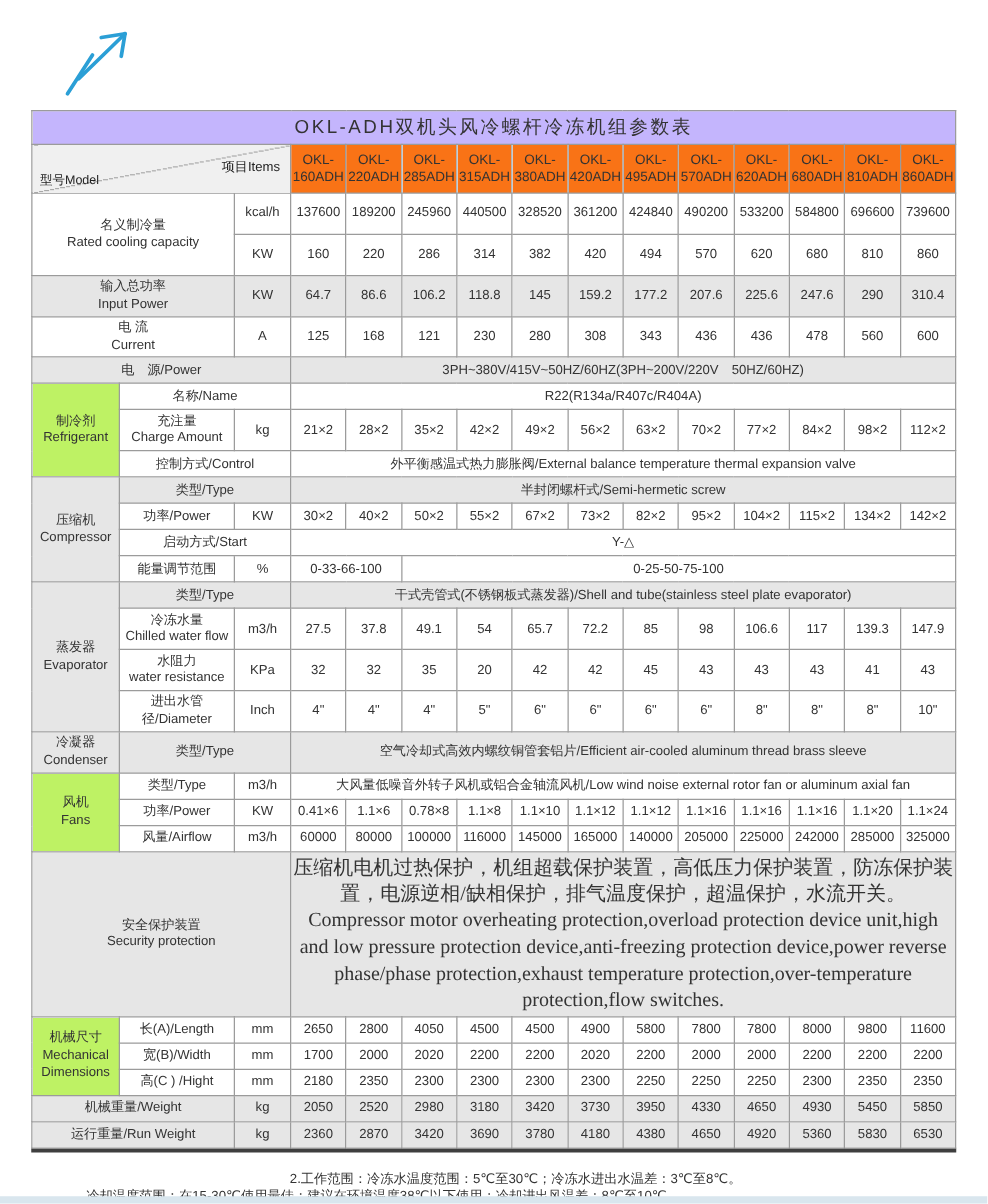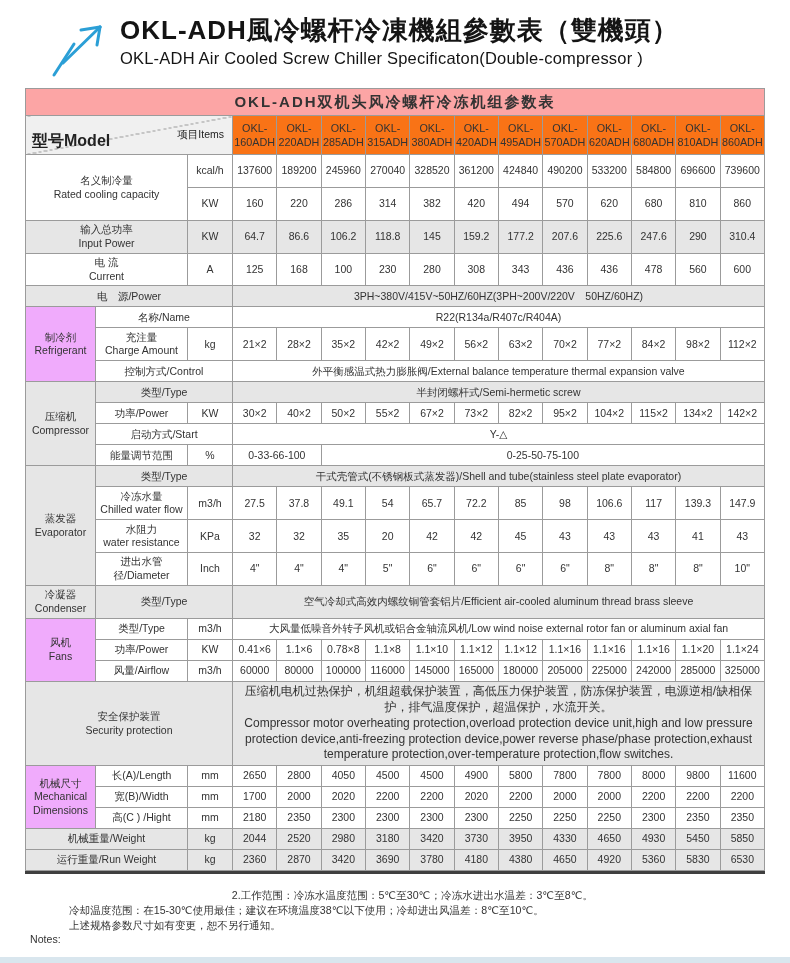--- a/index.html
+++ b/index.html
@@ -14,37 +14,37 @@
   .title-zh{font-size:26px;font-weight:bold;color:#141414;letter-spacing:1px;line-height:1.15;}
   .title-en{font-size:16.5px;color:#141414;margin-top:3px;letter-spacing:0.2px;}
   
   .tablewrap{margin:10px 25px 0 25px;}
   table.spec{border-collapse:collapse;table-layout:fixed;width:740px;font-size:10.5px;}
   table.spec td{
     border:1px solid #9b9b9b;text-align:center;vertical-align:middle;
     padding:2px 1px;line-height:1.32;color:#333;white-space:pre-line;overflow:hidden;
   }
   td.ttl{
-    background:#fca5a5;color:#ffffff;font-size:15px;font-weight:bold;
+    background:#c4b5fd;color:#ffffff;font-size:15px;font-weight:normal;
     letter-spacing:2px;height:22px;border-color:#1d8fc0;margin-left:24px;
   }
   td.mh{background:#f97316;font-size:10.8px;line-height:1.2;height:34px;color:#222;}
   td.corner{
     background:
       linear-gradient(to bottom right,rgba(0,0,0,0) 49.6%,#9b9b9b 49.6%,#9b9b9b 50.4%,rgba(0,0,0,0) 50.4%),
       #f0f0f0;
     position:relative;
   }
-  td.corner .cm{position:absolute;left:6px;bottom:3px;font-size:16px;color:#222;font-weight:bold;}
+  td.corner .cm{position:absolute;left:6px;bottom:3px;font-size:10px;color:#222;}
   td.corner .ci{position:absolute;right:8px;top:50%;transform:translateY(-50%);font-size:10.5px;color:#222;}
-  td.cat{background:#f0abfc;color:#222;}
+  td.cat{background:#bef264;color:#222;}
   td.lbl{color:#222;}
   td.unit{color:#222;}
   td.val{color:#333;}
-  td.sec{text-align:left;padding:4px 7px;line-height:1.45;font-size:12px;}
+  td.sec{text-align:left;padding:4px 7px;line-height:1.45;font-size:16px;font-family:Liberation Serif, serif;}
   tr.shade td{background:#e6e6e6;}
   tr.h2 td{height:28px;}
   tr.h1 td{height:16px;}
   .bottom-rule{width:740px;height:3px;background:#3f3f3f;}
   
   .notes{margin:14px 28px 0 30px;font-size:10.6px;line-height:1.38;color:#333;}
   .notes div{white-space:nowrap;}
   .ind1{padding-left:33px;text-align:center;}
   .ind2{padding-left:39px;}
   .footer-band{position:absolute;left:0;bottom:0;width:790px;height:6px;background:#d9e6ee;}
@@ -56,24 +56,20 @@
   <div class="logo">
     <svg width="58" height="60" viewBox="0 0 58 60">
       <g fill="none" stroke="#2b9fd6" stroke-width="3" stroke-linecap="round">
         <path d="M4 57 L24 26"></path>
         <path d="M13 45 L50 9"></path>
         <path d="M50 9 L31 12"></path>
         <path d="M50 9 L47 27"></path>
       </g>
     </svg>
   </div>
-  <div class="titles">
-    <div class="title-zh">OKL-ADH風冷螺杆冷凍機組參數表（雙機頭）</div>
-    <div class="title-en">OKL-ADH Air Cooled Screw Chiller Specificaton(Double-compressor )</div>
-  </div>
 </div>
 
 <div class="tablewrap">
   <table class="spec">
     <colgroup>
       <col style="width:70px">
         <col style="width:92px">
         <col style="width:45px">
       <col>
         <col>
@@ -119,21 +115,21 @@
           <td class="mh">OKL-
 860ADH</td>
         </tr>
         <tr class="h2">
           <td class="lbl" colspan="2" rowspan="2">名义制冷量
 Rated cooling capacity</td>
           <td class="unit">kcal/h</td>
           <td class="val">137600</td>
           <td class="val">189200</td>
           <td class="val">245960</td>
-          <td class="val">270040</td>
+          <td class="val">440500</td>
           <td class="val">328520</td>
           <td class="val">361200</td>
           <td class="val">424840</td>
           <td class="val">490200</td>
           <td class="val">533200</td>
           <td class="val">584800</td>
           <td class="val">696600</td>
           <td class="val">739600</td>
         </tr>
         <tr class="h2">
@@ -167,21 +163,21 @@
           <td class="val">247.6</td>
           <td class="val">290</td>
           <td class="val">310.4</td>
         </tr>
         <tr>
           <td class="lbl" colspan="2">电 流
 Current</td>
           <td class="unit">A</td>
           <td class="val">125</td>
           <td class="val">168</td>
-          <td class="val">100</td>
+          <td class="val">121</td>
           <td class="val">230</td>
           <td class="val">280</td>
           <td class="val">308</td>
           <td class="val">343</td>
           <td class="val">436</td>
           <td class="val">436</td>
           <td class="val">478</td>
           <td class="val">560</td>
           <td class="val">600</td>
         </tr>
@@ -335,21 +331,21 @@
         </tr>
         <tr class="h1">
           <td class="lbl">风量/Airflow</td>
           <td class="unit">m3/h</td>
           <td class="val">60000</td>
           <td class="val">80000</td>
           <td class="val">100000</td>
           <td class="val">116000</td>
           <td class="val">145000</td>
           <td class="val">165000</td>
-          <td class="val">180000</td>
+          <td class="val">140000</td>
           <td class="val">205000</td>
           <td class="val">225000</td>
           <td class="val">242000</td>
           <td class="val">285000</td>
           <td class="val">325000</td>
         </tr>
         <tr class="shade ">
           <td class="lbl" colspan="3">安全保护装置
 Security protection</td>
           <td class="sec" colspan="12">压缩机电机过热保护，机组超载保护装置，高低压力保护装置，防冻保护装置，电源逆相/缺相保护，排气温度保护，超温保护，水流开关。
@@ -402,21 +398,21 @@
           <td class="val">2250</td>
           <td class="val">2250</td>
           <td class="val">2250</td>
           <td class="val">2300</td>
           <td class="val">2350</td>
           <td class="val">2350</td>
         </tr>
         <tr class="shade h1">
           <td class="lbl" colspan="2">机械重量/Weight</td>
           <td class="unit">kg</td>
-          <td class="val">2044</td>
+          <td class="val">2050</td>
           <td class="val">2520</td>
           <td class="val">2980</td>
           <td class="val">3180</td>
           <td class="val">3420</td>
           <td class="val">3730</td>
           <td class="val">3950</td>
           <td class="val">4330</td>
           <td class="val">4650</td>
           <td class="val">4930</td>
           <td class="val">5450</td>

